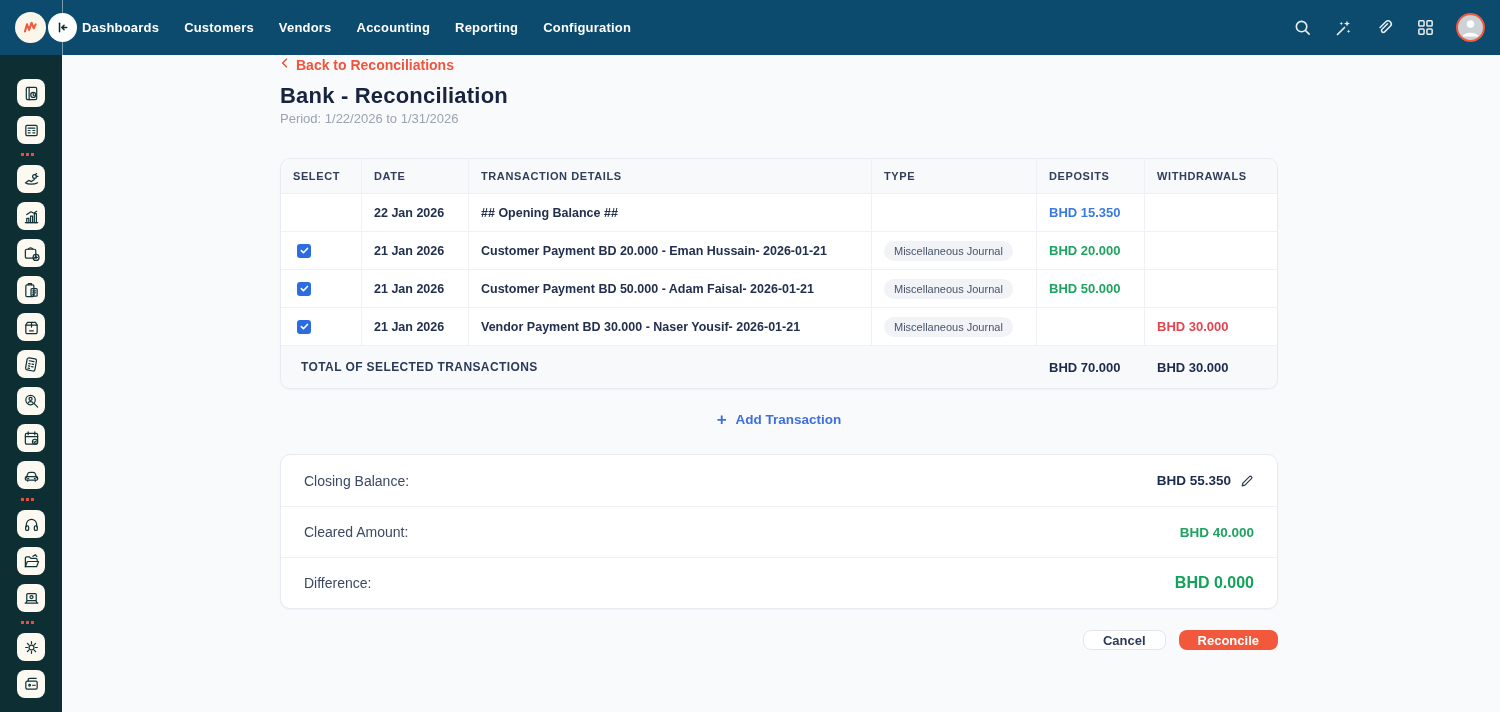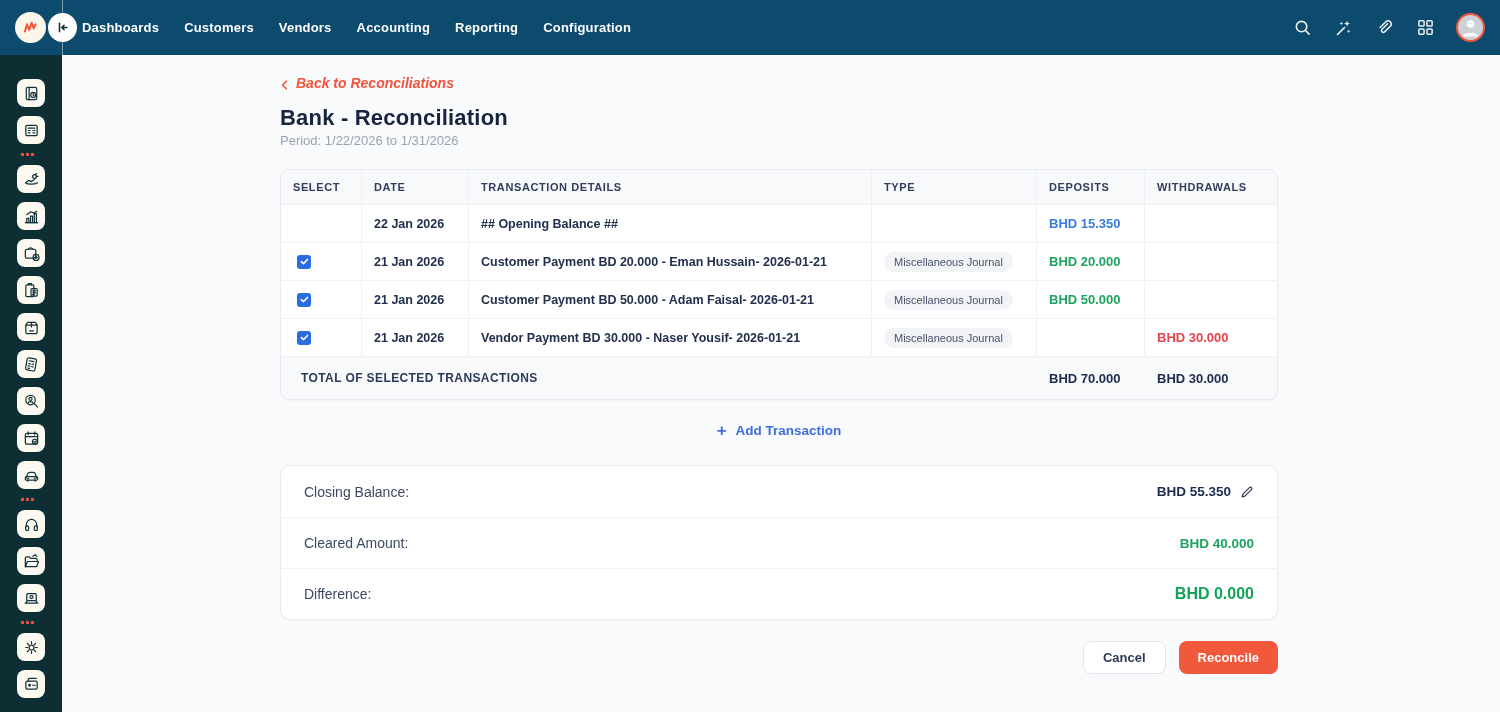--- a/index.html
+++ b/index.html
@@ -28,30 +28,30 @@
   
   .sidebar { position:absolute; top:55px; left:0; bottom:0; width:62px; background:#0d2f33;
              display:flex; flex-direction:column; align-items:center; padding-top:24px; gap:9px; z-index:4; }
   .side-icon { width:28px; height:28px; flex:0 0 auto; border-radius:8px; background:#fcf9f1; border:none;
                color:#123338; display:flex; align-items:center; justify-content:center; cursor:pointer; padding:0; }
   .side-divider { width:13px; height:3px; flex:0 0 auto; align-self:flex-start; margin-left:21px;
                background:repeating-linear-gradient(90deg,#e5503e 0 3px, transparent 3px 5px); }
 
   
   .content { position:absolute; left:280px; top:55px; width:998px; }
-  .back { display:inline-flex; align-items:flex-end; gap:7px; margin-top:20px; color:#f0543c;
-          font-size:14px; font-weight:700; text-decoration:none; cursor:pointer;font-style:italic; }
+  .back { display:inline-flex; align-items:flex-start; gap:7px; margin-top:1px; color:#f0543c;
+          font-size:14px; font-weight:700; text-decoration:none; cursor:pointer; }
   h1.page-title { margin:10px 0 0; font-size:22px; font-weight:800; color:#17233f; letter-spacing:.2px; }
   .period { margin-top:2px; font-size:13px; color:#9aa3b2; }
 
   .card { background:#ffffff; border:1px solid #e7eaf0; border-radius:10px;
           box-shadow:0 1px 2px rgba(16,24,40,.04); }
 
   
-  .table-card { margin-top:21px; overflow:hidden; }
+  .table-card { margin-top:32px; overflow:hidden; }
   .trow { display:grid; grid-template-columns:81px 107px 403px 165px 108px 1fr; align-items:stretch; }
   .cell { padding:0 12px; display:flex; align-items:center; min-width:0; }
   .thead { background:#f8f9fb; height:35px; border-bottom:1px solid #edf0f4; }
   .thead .cell, .body .cell { border-right:1px solid #eef1f5; }
   .thead .cell:last-child, .body .cell:last-child { border-right:none; }
   .thead .cell { font-size:11px; font-weight:700; letter-spacing:.6px; color:#303e5c; }
   .body { height:38px; border-bottom:1px solid #eef1f5; background:#fff; }
   .select-cell { padding-left:16px; }
   .date-cell, .details-cell { font-size:12.5px; font-weight:700; color:#22304e; white-space:nowrap; overflow:hidden; }
   .badge { background:#f2f3f6; border-radius:10px; padding:4px 10px; font-size:11px; color:#49536b; white-space:nowrap; }
@@ -75,21 +75,21 @@
   .srow + .srow { border-top:1px solid #eef1f5; }
   .slabel { font-size:14px; font-weight:500; color:#3c4964; }
   .svalue { display:flex; align-items:center; gap:9px; font-size:13.5px; font-weight:700; color:#1c2b4d; }
   .svalue.v-positive { color:#1fa361;text-align:center; }
   .svalue.v-positive-strong { color:#12a35a; font-size:16px; font-weight:800; }
   .edit-btn { background:none; border:none; padding:0; cursor:pointer; color:#2c3a55;
               display:flex; align-items:center; }
 
   
   .actions { display:flex; justify-content:flex-end; gap:13px; margin-top:21px; }
-  .btn { height:33px; border-radius:8px; font-size:13px; font-weight:700; padding:0 19px;
+  .btn { height:20px; border-radius:8px; font-size:13px; font-weight:700; padding:0 19px;
          cursor:pointer; font-family:inherit; }
   .btn.cancel { background:#ffffff; border:1px solid #e2e6ec; color:#2c3a55; }
   .btn.primary { background:#f1583c; border:none; color:#ffffff; }
 </style>
 </head>
 <body>
 
 <div class="app">
 
   <header class="topbar">

